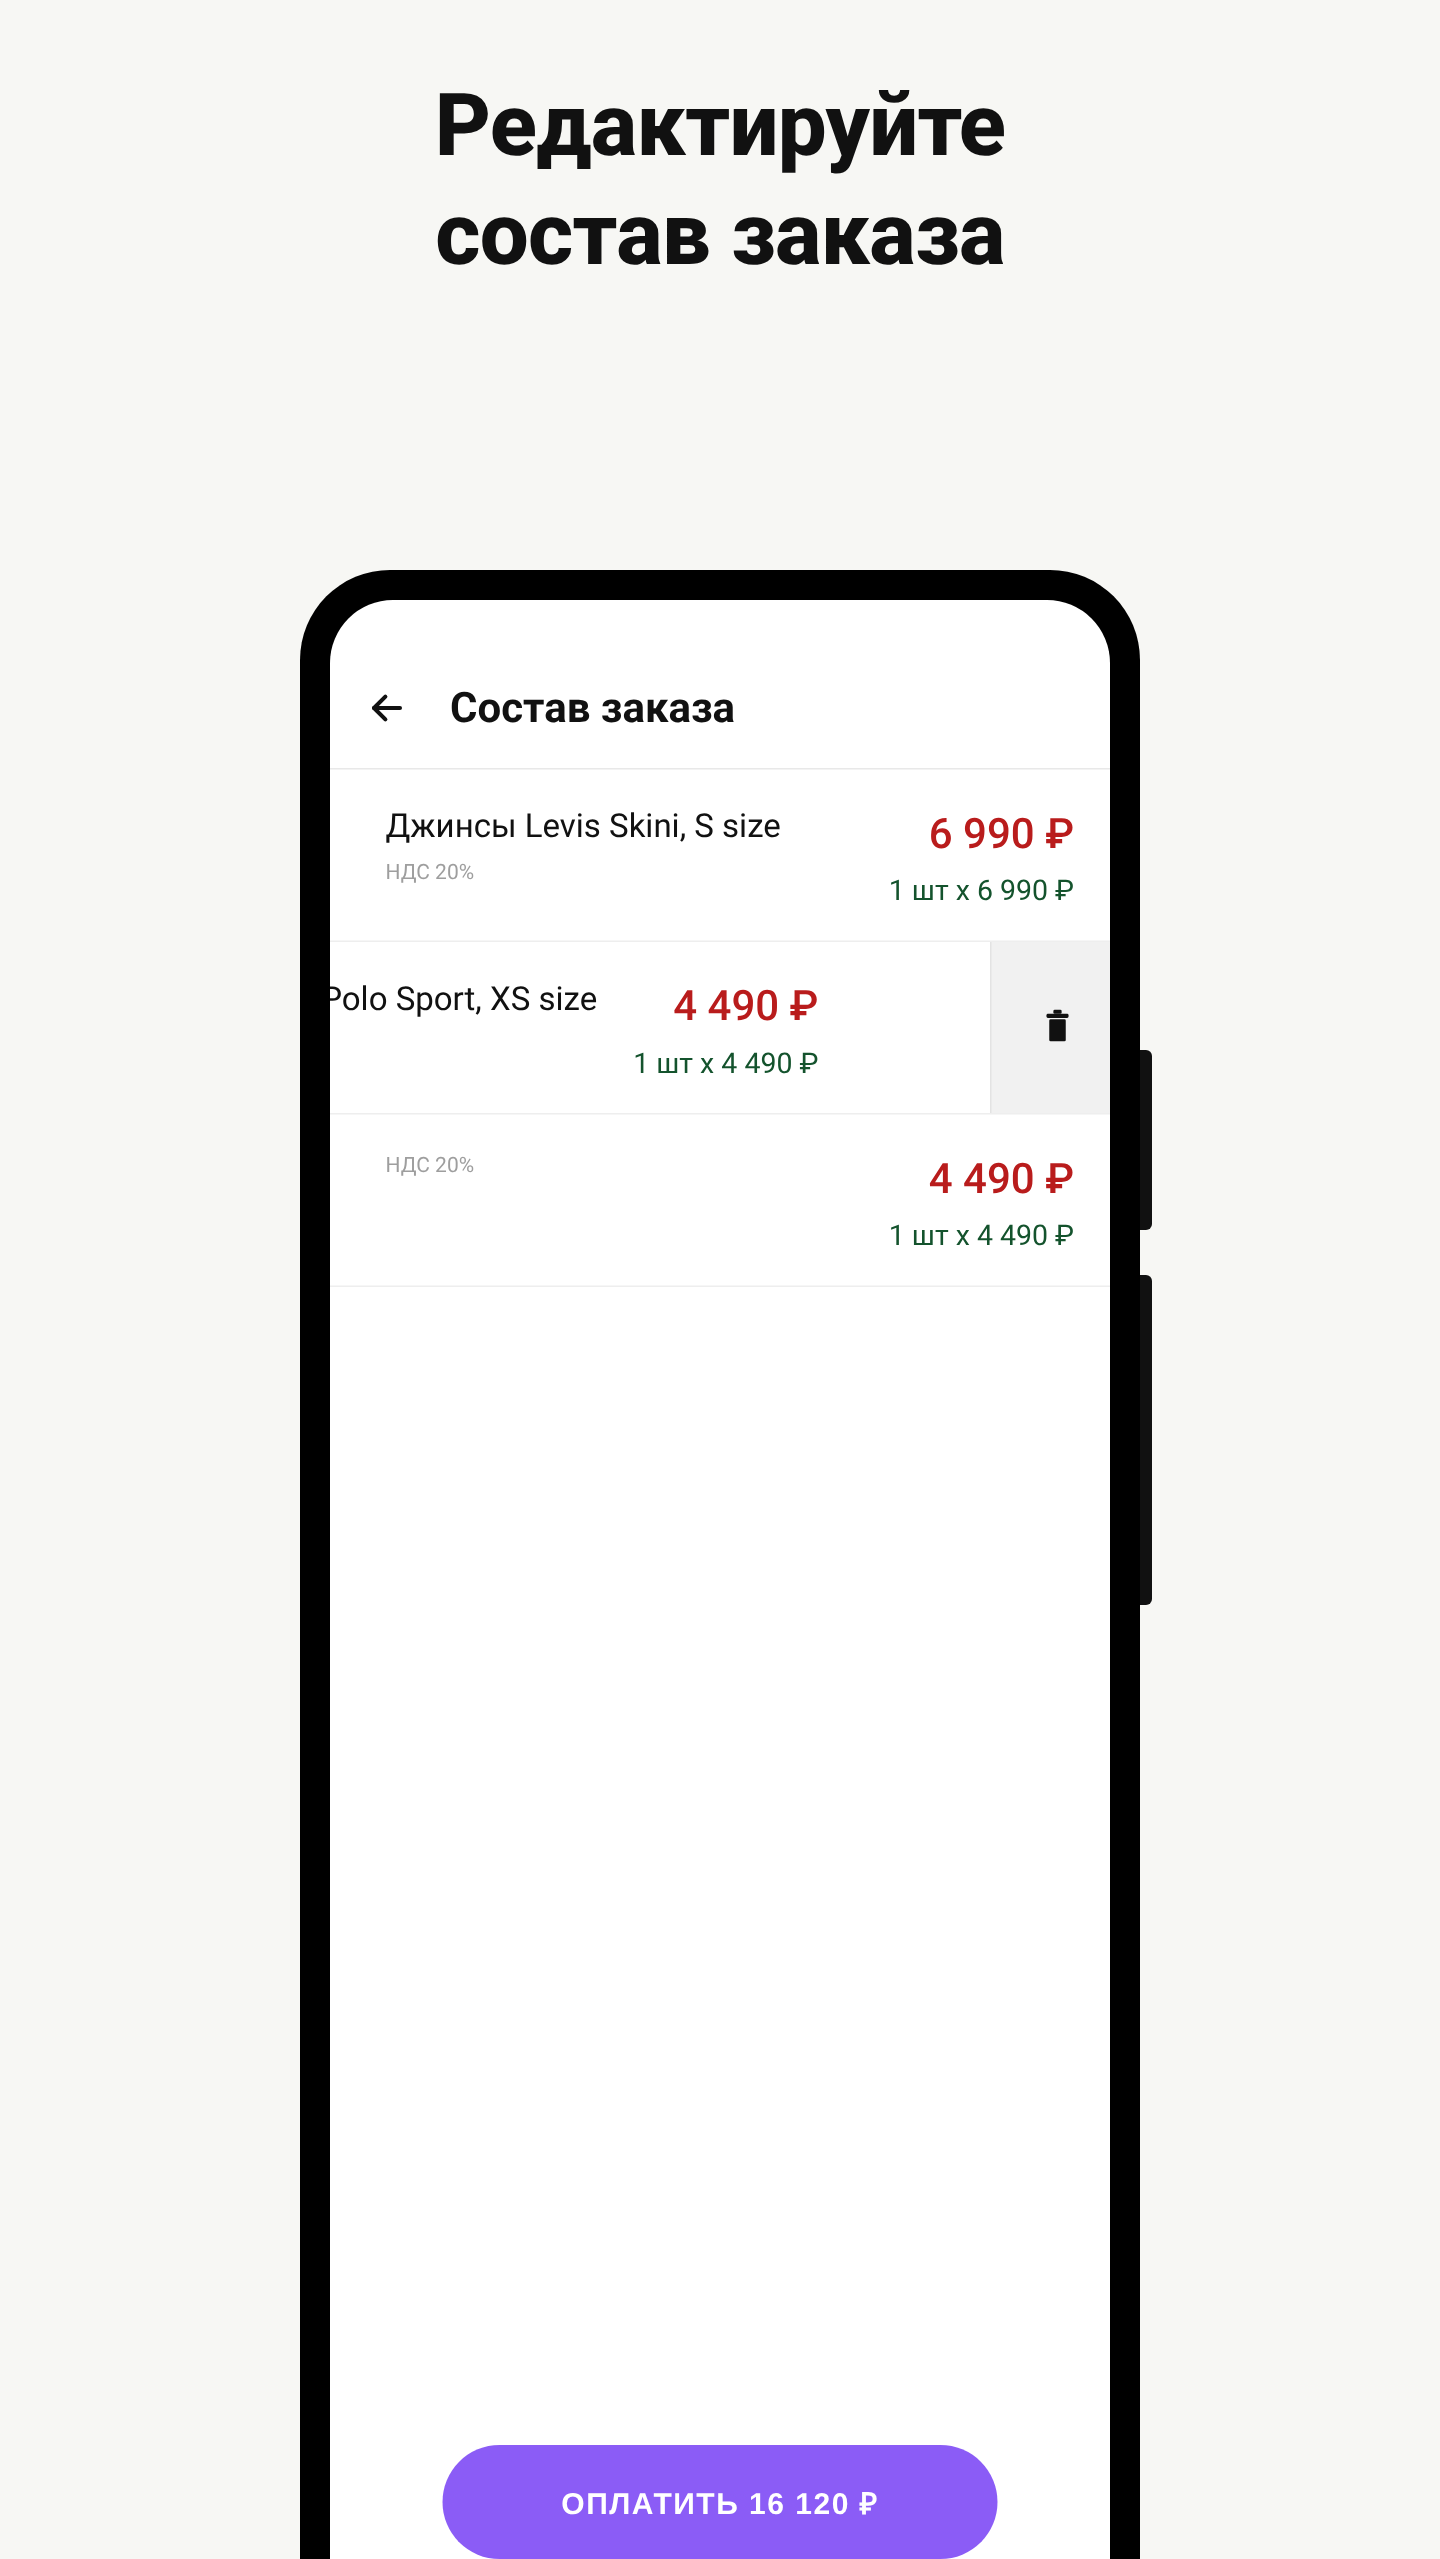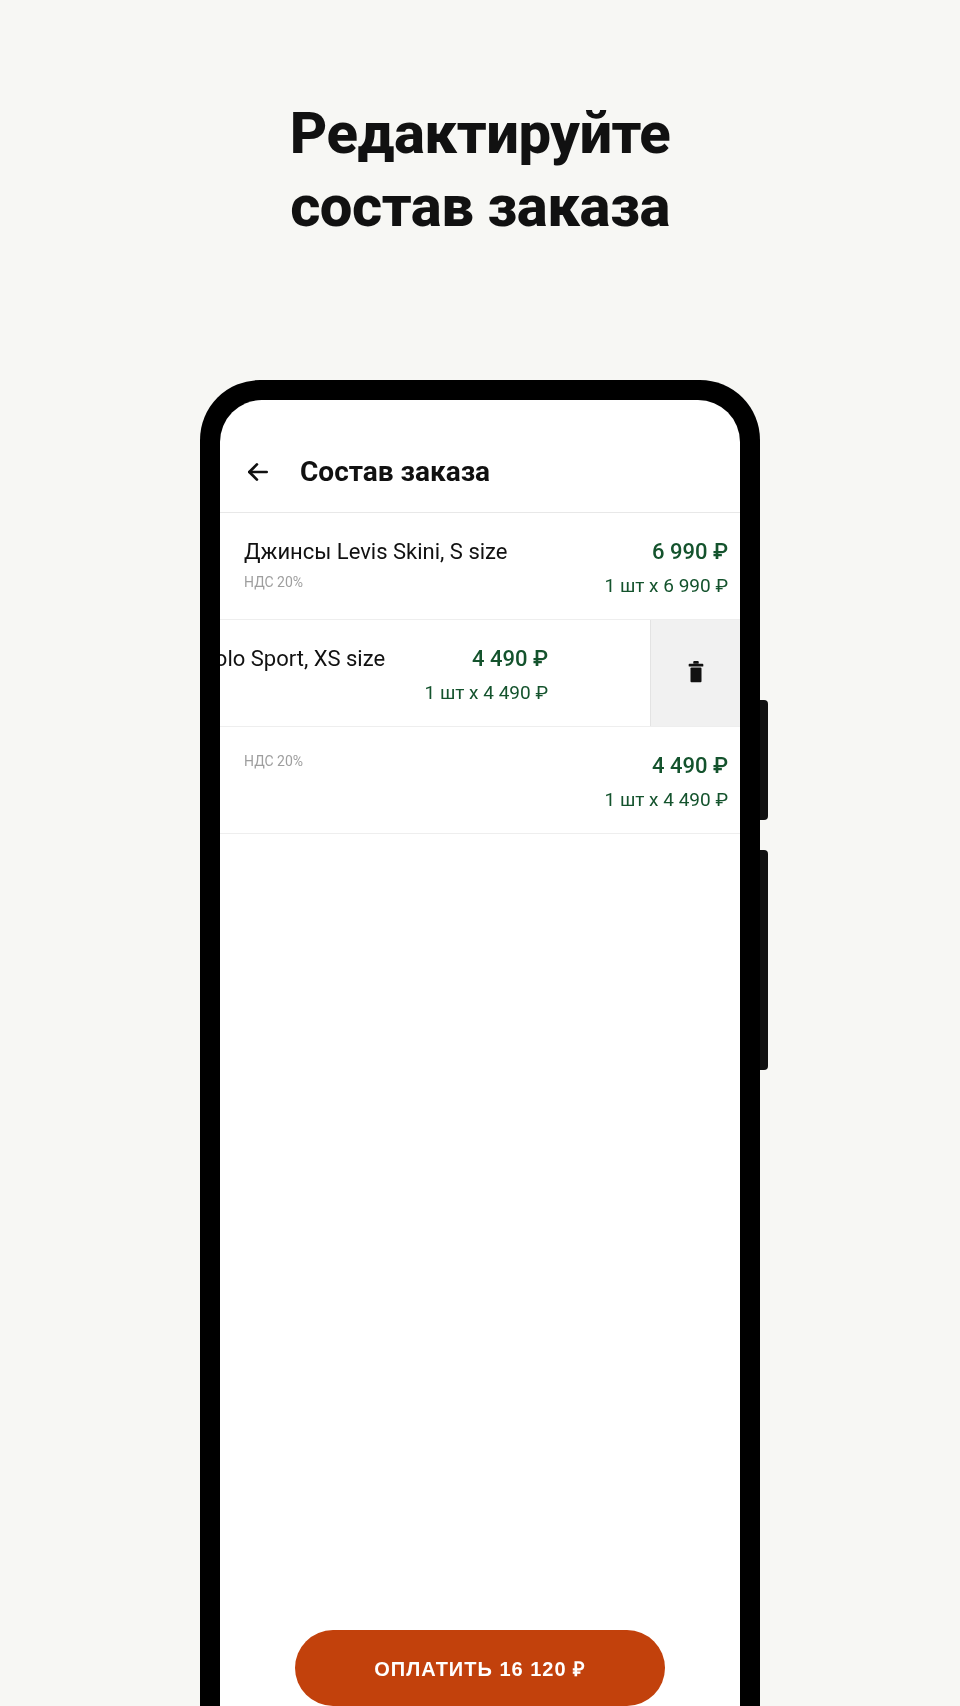--- a/index.html
+++ b/index.html
@@ -10,21 +10,21 @@
     height: 1706px;
     overflow: hidden;
     position: relative;
   }
   .promo-title {
     text-align: center;
     font-size: 58px;
     font-weight: 800;
     color: #111;
     line-height: 1.25;
-    padding-top: 97px;
+    padding-top: 48px;
     letter-spacing: -0.5px;
   }
   .phone-wrap {
     position: absolute;
     left: 50%;
     transform: translateX(-50%);
     top: 380px;
   }
   .phone-frame {
     width: 560px;
@@ -80,24 +80,25 @@
     color: #111;
   }
   .item-row {
     display: flex;
     align-items: stretch;
     border-bottom: 1px solid #eee;
     position: relative;
   }
   .item-content {
     flex: 1;
-    padding: 26px 12px 22px 24px;
+    padding: 26px 24px 22px 24px;
     display: flex;
     justify-content: space-between;
     gap: 24px;
+    margin-left: 13px;
   }
   .item-row.swiped .item-content {
     transform: translateX(-90px);
   }
   .item-left {
     min-width: 0;
     flex: 1;
   }
   .item-name {
     font-size: 22px;
@@ -111,22 +112,22 @@
     font-size: 14px;
     color: #9e9e9e;
     white-space: nowrap;
     overflow: hidden;
   }
   .item-right {
     text-align: right;
     white-space: nowrap;
   }
   .item-price {
-    font-size: 22px;
-    color: #14532d;
+    font-size: 28px;
+    color: #b91c1c;
     font-weight: 500;
     margin-bottom: 10px;
   }
   .item-unit {
     font-size: 19px;
     color: #14532d;
   }
   .delete-slot {
     width: 90px;
     background: #f1f1f1;
@@ -136,21 +137,21 @@
     justify-content: center;
     flex-shrink: 0;
   }
   .pay-button {
     position: absolute;
     left: 50%;
     transform: translateX(-50%);
     bottom: 0px;
     width: 370px;
     height: 76px;
-    background: #c2410c;
+    background: #8b5cf6;
     border: none;
     border-radius: 40px;
     color: #fff;
     font-size: 20px;
     font-weight: 700;
     letter-spacing: 1px;
     display: flex;
     align-items: center;
     justify-content: center;
     cursor: pointer;

